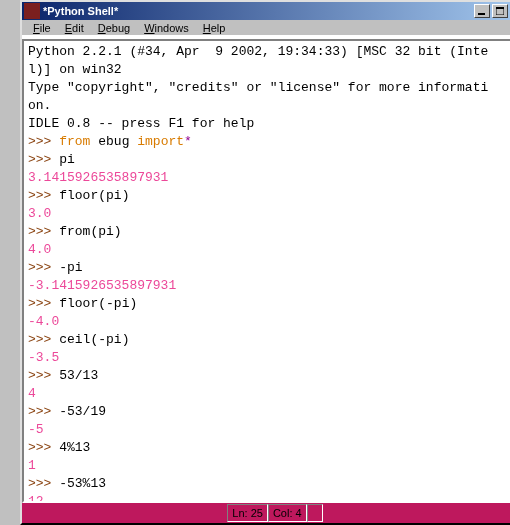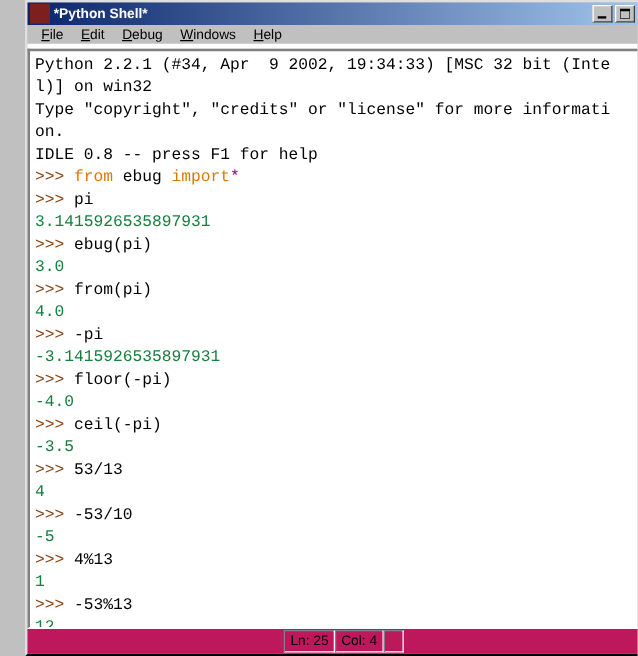--- a/index.html
+++ b/index.html
@@ -103,21 +103,21 @@
   }
   .shell-inner::-webkit-scrollbar-button {
     background: #c0c0c0;
     border: 1px solid;
     border-color: #fff #404040 #404040 #fff;
     height: 16px;
   }
   .kw-orange { color: #d87b00; text-align: center; }
   .kw-purple { color: #900090; }
   .prompt { color: #8b4513; }
-  .output-blue { color: #15803d; }
+  .output-blue { color: #ec4899; }
   .statusbar {
     height: 20px;
     background: #be185d;
     display: flex;
     justify-content: center;
     align-items: stretch;
     padding: 1px;
   }
   .status-cell {
     border: 1px solid;
@@ -173,33 +173,33 @@
 
   <div class="shell">
     <div class="shell-inner"><span>Python 2.2.1 (#34, Apr  9 2002, 19:34:33) [MSC 32 bit (Inte</span>
 <span>l)] on win32</span>
 <span>Type "copyright", "credits" or "license" for more informati</span>
 <span>on.</span>
 <span>IDLE 0.8 -- press F1 for help</span>
 <span class="prompt">&gt;&gt;&gt; </span><span class="kw-orange">from</span><span> ebug </span><span class="kw-orange">import</span><span class="kw-purple">*</span>
 <span class="prompt">&gt;&gt;&gt; </span><span>pi</span>
 <span class="output-blue">3.1415926535897931</span>
-<span class="prompt">&gt;&gt;&gt; </span><span>ebug(pi)</span>
+<span class="prompt">&gt;&gt;&gt; </span><span>floor(pi)</span>
 <span class="output-blue">3.0</span>
 <span class="prompt">&gt;&gt;&gt; </span><span>from(pi)</span>
 <span class="output-blue">4.0</span>
 <span class="prompt">&gt;&gt;&gt; </span><span>-pi</span>
 <span class="output-blue">-3.1415926535897931</span>
 <span class="prompt">&gt;&gt;&gt; </span><span>floor(-pi)</span>
 <span class="output-blue">-4.0</span>
 <span class="prompt">&gt;&gt;&gt; </span><span>ceil(-pi)</span>
 <span class="output-blue">-3.5</span>
 <span class="prompt">&gt;&gt;&gt; </span><span>53/13</span>
 <span class="output-blue">4</span>
-<span class="prompt">&gt;&gt;&gt; </span><span>-53/10</span>
+<span class="prompt">&gt;&gt;&gt; </span><span>-53/19</span>
 <span class="output-blue">-5</span>
 <span class="prompt">&gt;&gt;&gt; </span><span>4%13</span>
 <span class="output-blue">1</span>
 <span class="prompt">&gt;&gt;&gt; </span><span>-53%13</span>
 <span class="output-blue">12</span>
 
 </div>
   </div>
 
   <div class="statusbar">

